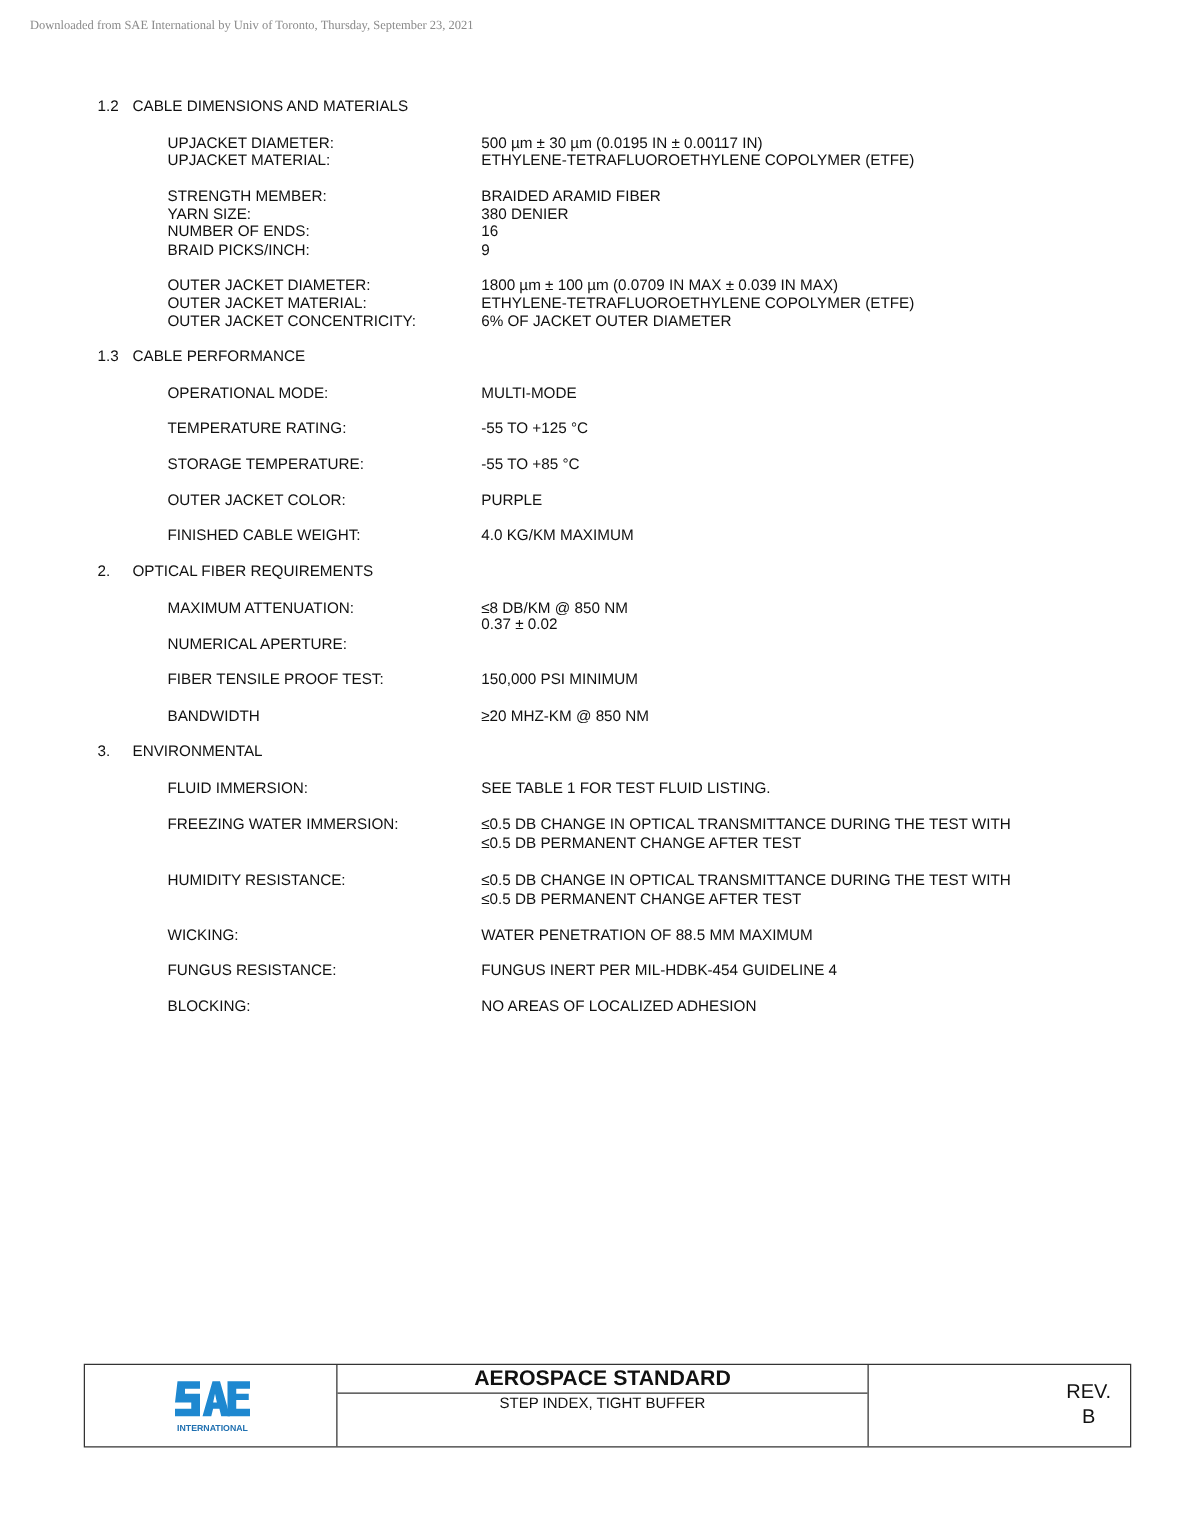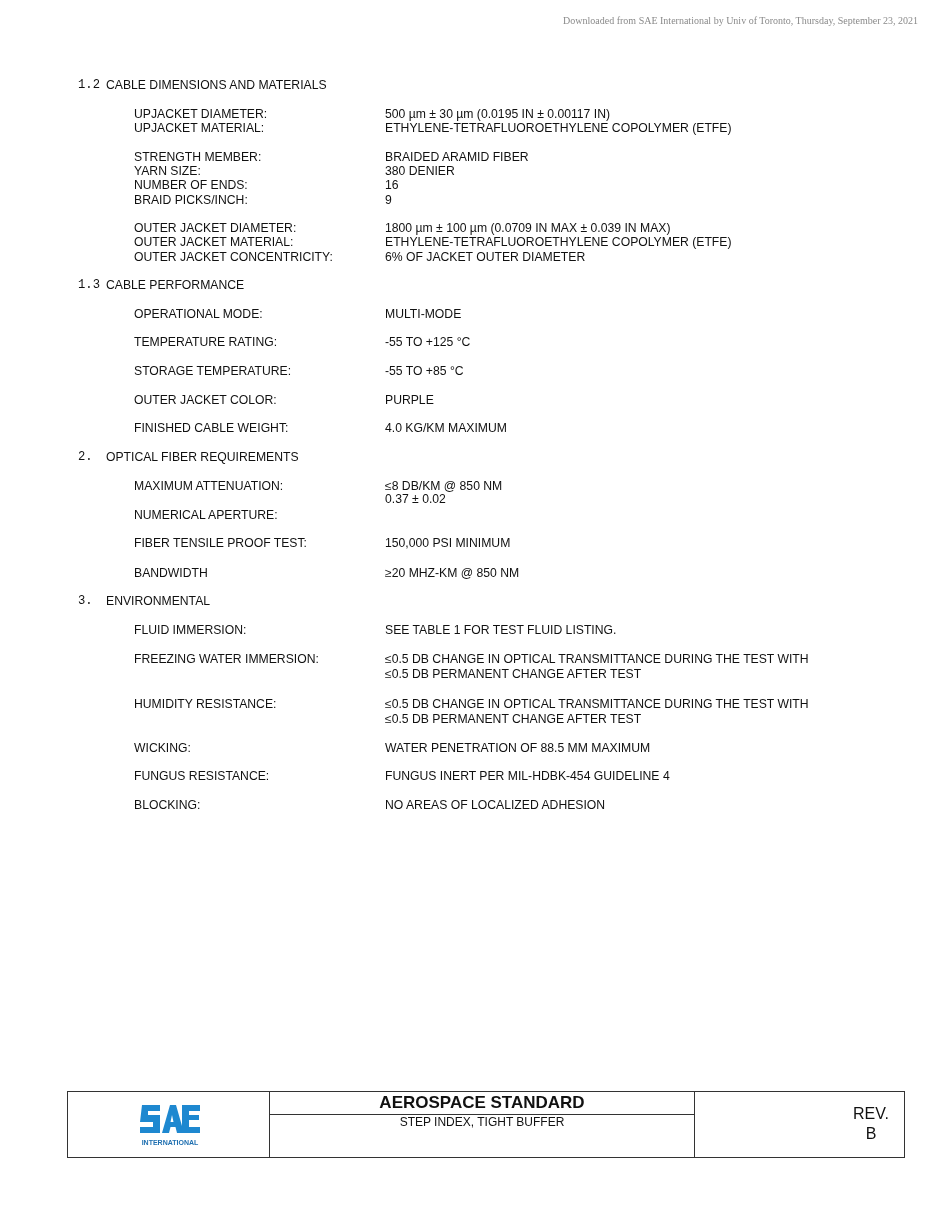--- a/index.html
+++ b/index.html
@@ -1,19 +1,19 @@
 <!DOCTYPE html>
 <html><head>
 <meta charset="utf-8">
 <style>
   html, body { margin:0; padding:0; background:#ffffff; }
   body { width:950px; height:1230px; position:relative; overflow:hidden; font-family:"Liberation Sans", sans-serif; color:#111; }
-  .watermark { position:absolute; top:15px; left:0; width:918px; text-align:right; font-family:"Liberation Serif", serif; font-size:10px; color:#8a8a8a; }
+  .watermark { position:absolute; top:15px; left:0; width:918px; text-align:left; font-family:"Liberation Serif", serif; font-size:10px; color:#8a8a8a;padding-left:24px; }
   .t { position:absolute; font-size:12.2px; line-height:14px; white-space:nowrap; }
-  .num { left:78px;font-family:Liberation Mono, monospace; }
+  .num { left:78px; }
   .head { left:106px; }
   .lbl { left:134px; }
   .val { left:385px; }
   .tb { position:absolute; left:67px; top:1091px; width:838px; height:67px; border:1px solid #333; box-sizing:border-box; }
   .cell { position:absolute; top:0; height:100%; box-sizing:border-box; }
   .c-logo { left:0; width:202px; border-right:1px solid #333; }
   .c-title { left:202px; width:425px; border-right:1px solid #333;text-decoration:underline; }
   .c-doc { left:627px; width:141px; border-right:1px solid #333; }
   .c-rev { left:768px; width:70px; }
   .title-top { position:absolute; left:0; top:0; width:100%; height:22px; border-bottom:1px solid #333; text-align:center; font-weight:bold; font-size:17px; line-height:22px; }

